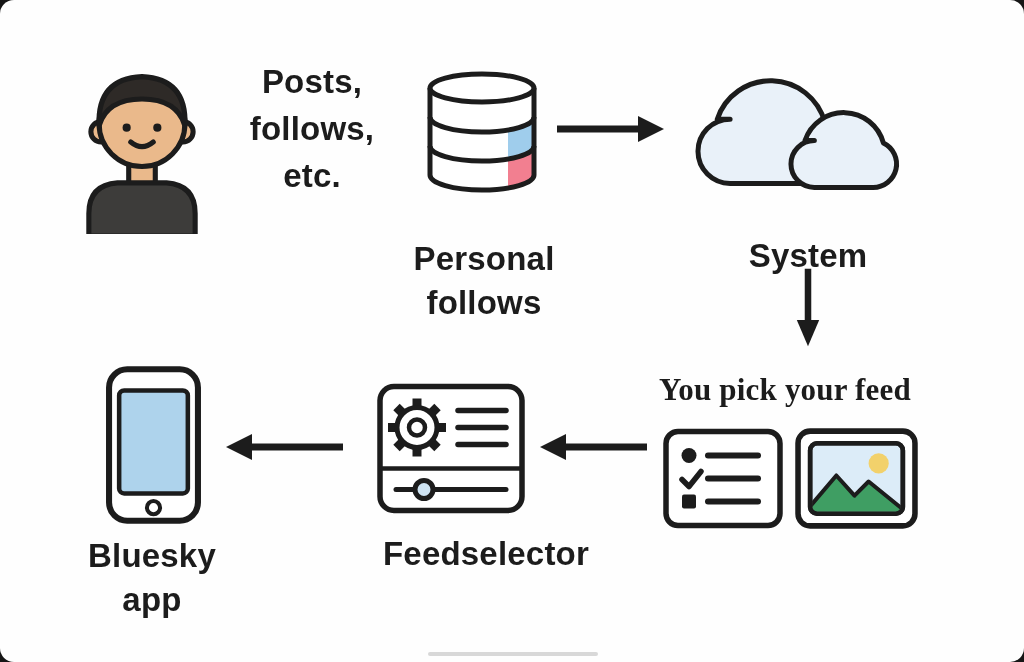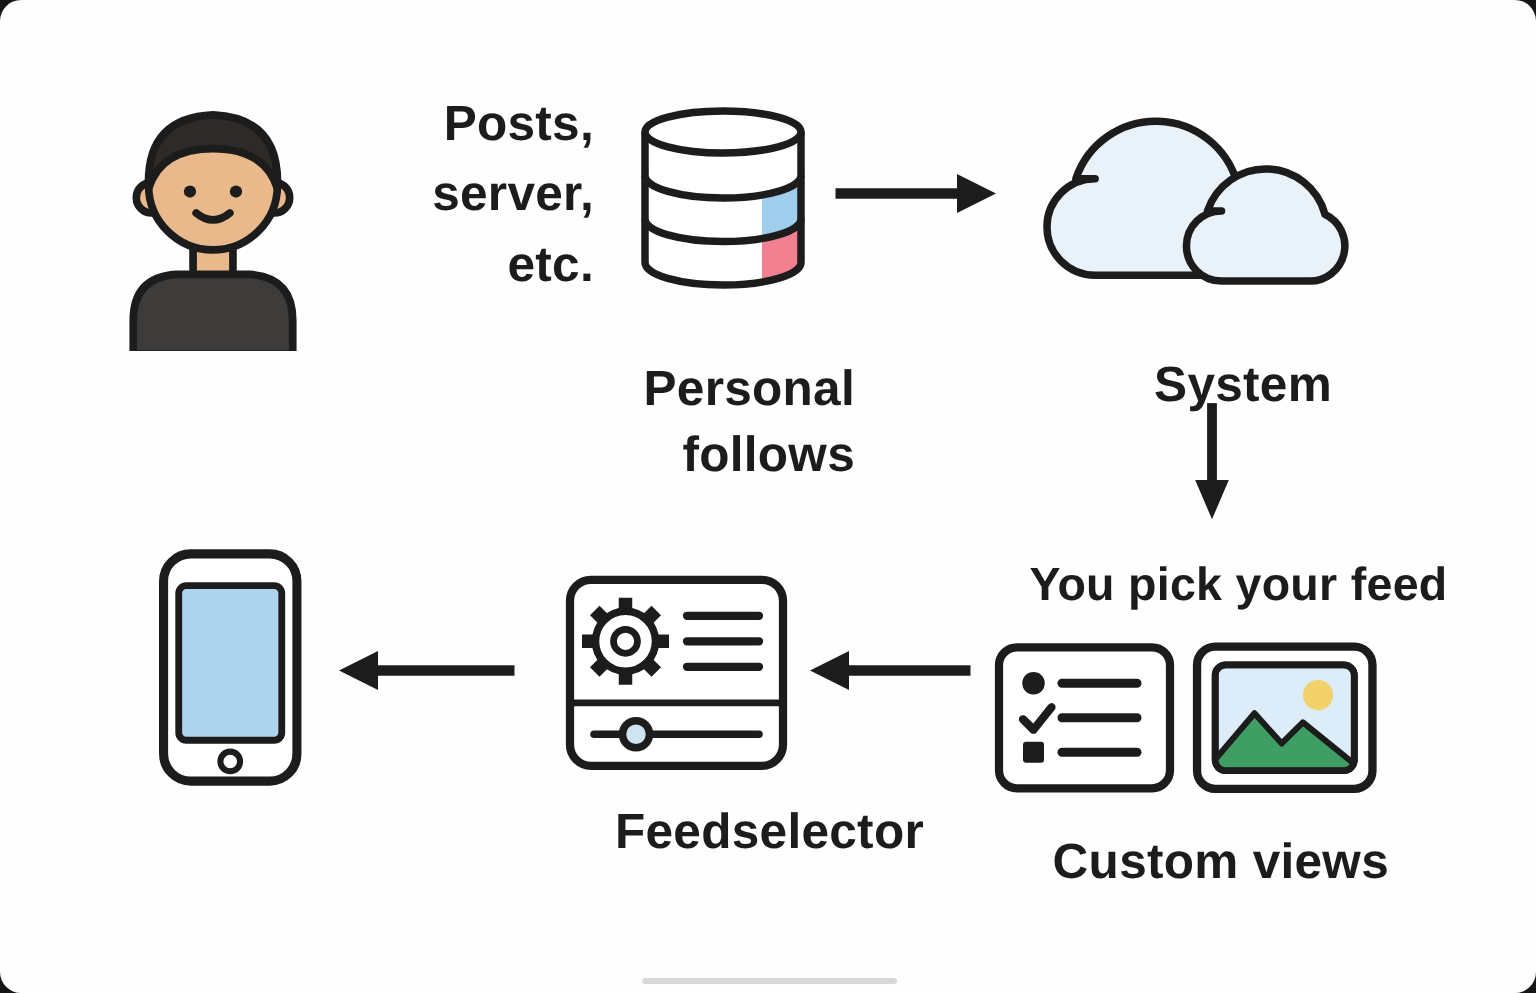--- a/index.html
+++ b/index.html
@@ -5,25 +5,25 @@
   * { margin:0; padding:0; box-sizing:border-box; }
   html,body { background:#161616; }
   body { font-family:"Liberation Sans","DejaVu Sans",sans-serif; }
   .canvas {
     position:relative; width:1024px; height:662px;
     background:#fefefe; border-radius:14px; overflow:hidden;
     color:#1c1c1c;
   }
   .abs { position:absolute; }
   .label {
-    font-weight:700; text-align:right; color:#1c1c1c;
+    font-weight:700; text-align:center; color:#1c1c1c;
     letter-spacing:0.2px; line-height:1.32;
   }
   .lbl-33 { font-size:33px; }
-  .lbl-31 { font-size:31px; }
+  .lbl-31 { font-size:31px;font-family:Liberation Serif, serif; }
   .multiline span { display:block; }
   .flow-text { line-height:47px; font-size:33px; }
   svg { display:block; width:100%; height:100%; }
   .bottom-bar {
     position:absolute; left:428px; top:652px; width:170px; height:4px;
     background:#d8d8d8; border-radius:2px;
   }
 </style>
 </head>
 <body>
@@ -39,21 +39,21 @@
       <circle cx="60" cy="72" r="42" fill="#eab98b" stroke="#1c1c1c" stroke-width="5"></circle>
       <path d="M 18 74 Q 16 28 60 26 Q 104 28 102 74 Q 94 48 60 48 Q 26 48 18 74 Z" fill="#2e2a27" stroke="#1c1c1c" stroke-width="5" stroke-linejoin="round"></path>
       <circle cx="45" cy="76" r="4" fill="#1c1c1c"></circle>
       <circle cx="75" cy="76" r="4" fill="#1c1c1c"></circle>
       <path d="M 49 90 Q 60 99 71 90" fill="none" stroke="#1c1c1c" stroke-width="5" stroke-linecap="round"></path>
     </svg>
   </div>
 
   <div class="abs label flow-text multiline" style="left:228px; top:58px; width:168px;">
     <span>Posts,</span>
-    <span>server,</span>
+    <span>follows,</span>
     <span>etc.</span>
   </div>
 
   <div class="abs" style="left:424px; top:68px; width:116px; height:130px;">
     <svg viewBox="0 0 116 128">
       <path d="M 6 19 L 6 106 A 52 15 0 0 0 110 106 L 110 19 Z" fill="#ffffff"></path>
       <path d="M 84 61 A 52 15 0 0 0 110 48 L 110 77 A 52 15 0 0 1 84 90 Z" fill="#9fcdec"></path>
       <path d="M 84 90 A 52 15 0 0 0 110 77 L 110 106 A 52 15 0 0 1 84 119 Z" fill="#f27f90"></path>
       <path d="M 6 48 A 52 15 0 0 0 110 48" fill="none" stroke="#1c1c1c" stroke-width="5"></path>
       <path d="M 6 77 A 52 15 0 0 0 110 77" fill="none" stroke="#1c1c1c" stroke-width="5"></path>
@@ -111,21 +111,20 @@
       </defs>
       <rect x="4" y="4" width="116" height="94" rx="12" fill="#ffffff" stroke="#1c1c1c" stroke-width="5.5"></rect>
       <rect x="16" y="16" width="92" height="70" rx="7" fill="#dcecf8" stroke="#1c1c1c" stroke-width="4.5"></rect>
       <g clip-path="url(#imgClip)">
         <circle cx="84" cy="36" r="10" fill="#f2d16b"></circle>
         <path d="M 8 88 L 42 48 L 60 68 L 74 54 L 116 88 Z" fill="#3f9e63" stroke="#1c1c1c" stroke-width="4" stroke-linejoin="round"></path>
       </g>
       <rect x="16" y="16" width="92" height="70" rx="7" fill="none" stroke="#1c1c1c" stroke-width="4.5"></rect>
     </svg>
   </div>
-  <div class="abs label lbl-33" style="left:666px; top:552px; width:260px;">Custom views</div>
 
   <div class="abs" style="left:538px; top:432px; width:112px; height:30px;">
     <svg viewBox="0 0 112 30">
       <line x1="26" y1="15" x2="109" y2="15" stroke="#1c1c1c" stroke-width="7"></line>
       <path d="M 28 2 L 28 28 L 2 15 Z" fill="#1c1c1c"></path>
     </svg>
   </div>
 
   <div class="abs" style="left:376px; top:382px; width:150px; height:133px;">
     <svg viewBox="0 0 150 132">
@@ -165,16 +164,20 @@
     </svg>
   </div>
 
   <div class="abs" style="left:104px; top:364px; width:99px; height:162px;">
     <svg viewBox="0 0 98 160">
       <rect x="5" y="5" width="88" height="150" rx="18" fill="#ffffff" stroke="#1c1c1c" stroke-width="6"></rect>
       <rect x="15" y="26" width="68" height="102" rx="5" fill="#aed3ec" stroke="#1c1c1c" stroke-width="4.5"></rect>
       <circle cx="49" cy="142" r="6.5" fill="#ffffff" stroke="#1c1c1c" stroke-width="4"></circle>
     </svg>
   </div>
+  <div class="abs label lbl-33 multiline" style="left:72px; top:534px; width:160px;">
+    <span>Bluesky</span>
+    <span>app</span>
+  </div>
 
   <div class="bottom-bar"></div>
 
 </div>
 
 </body></html>

